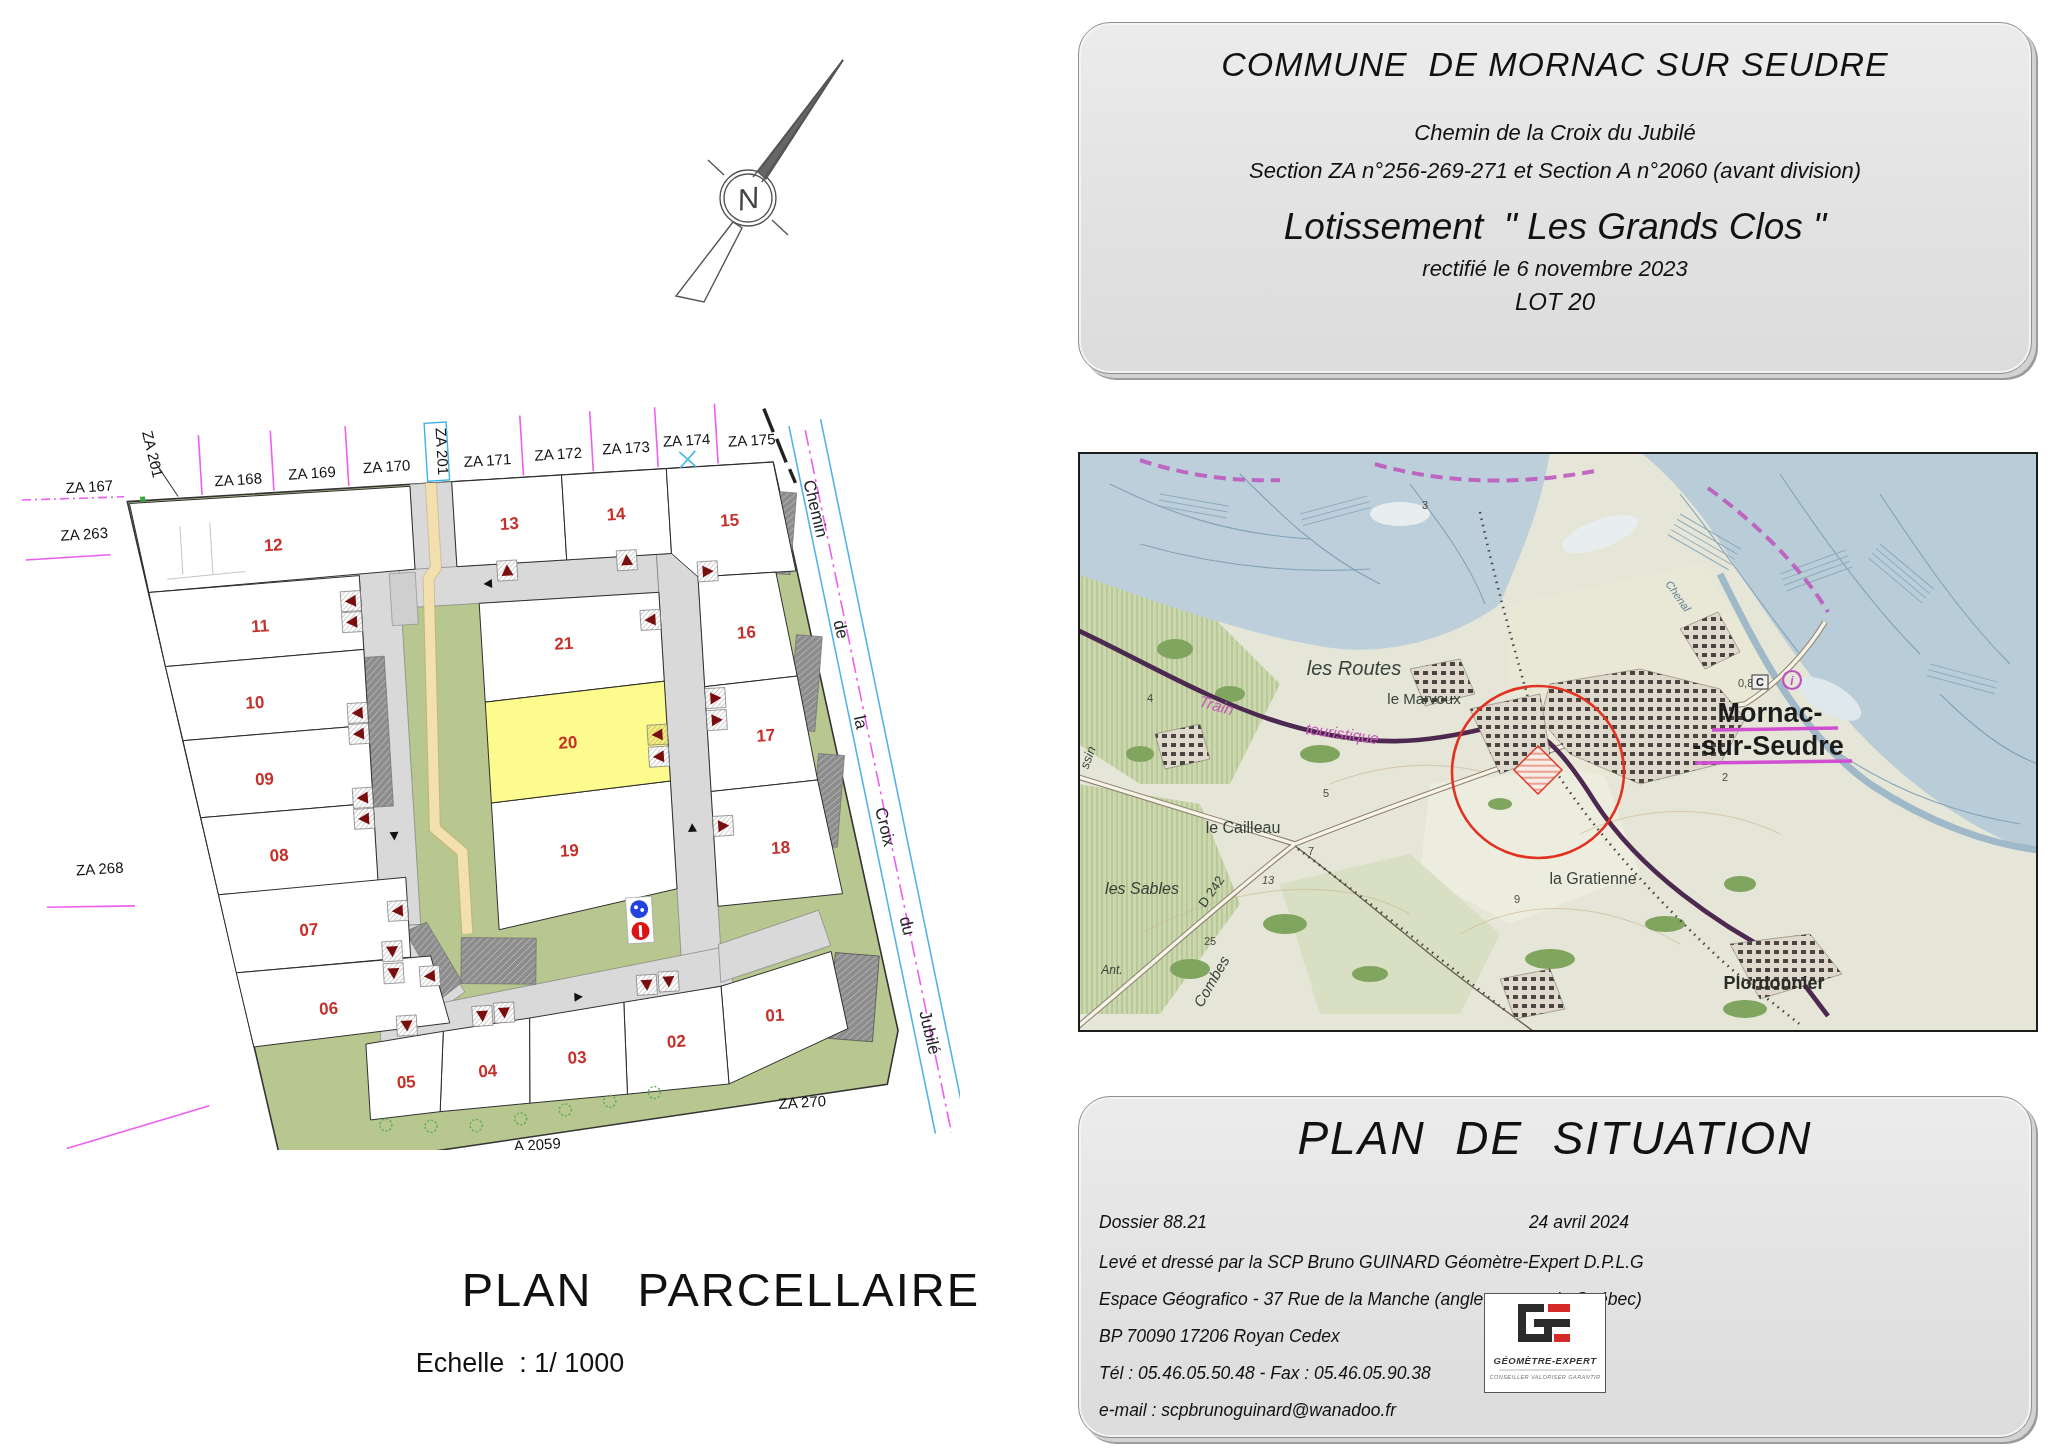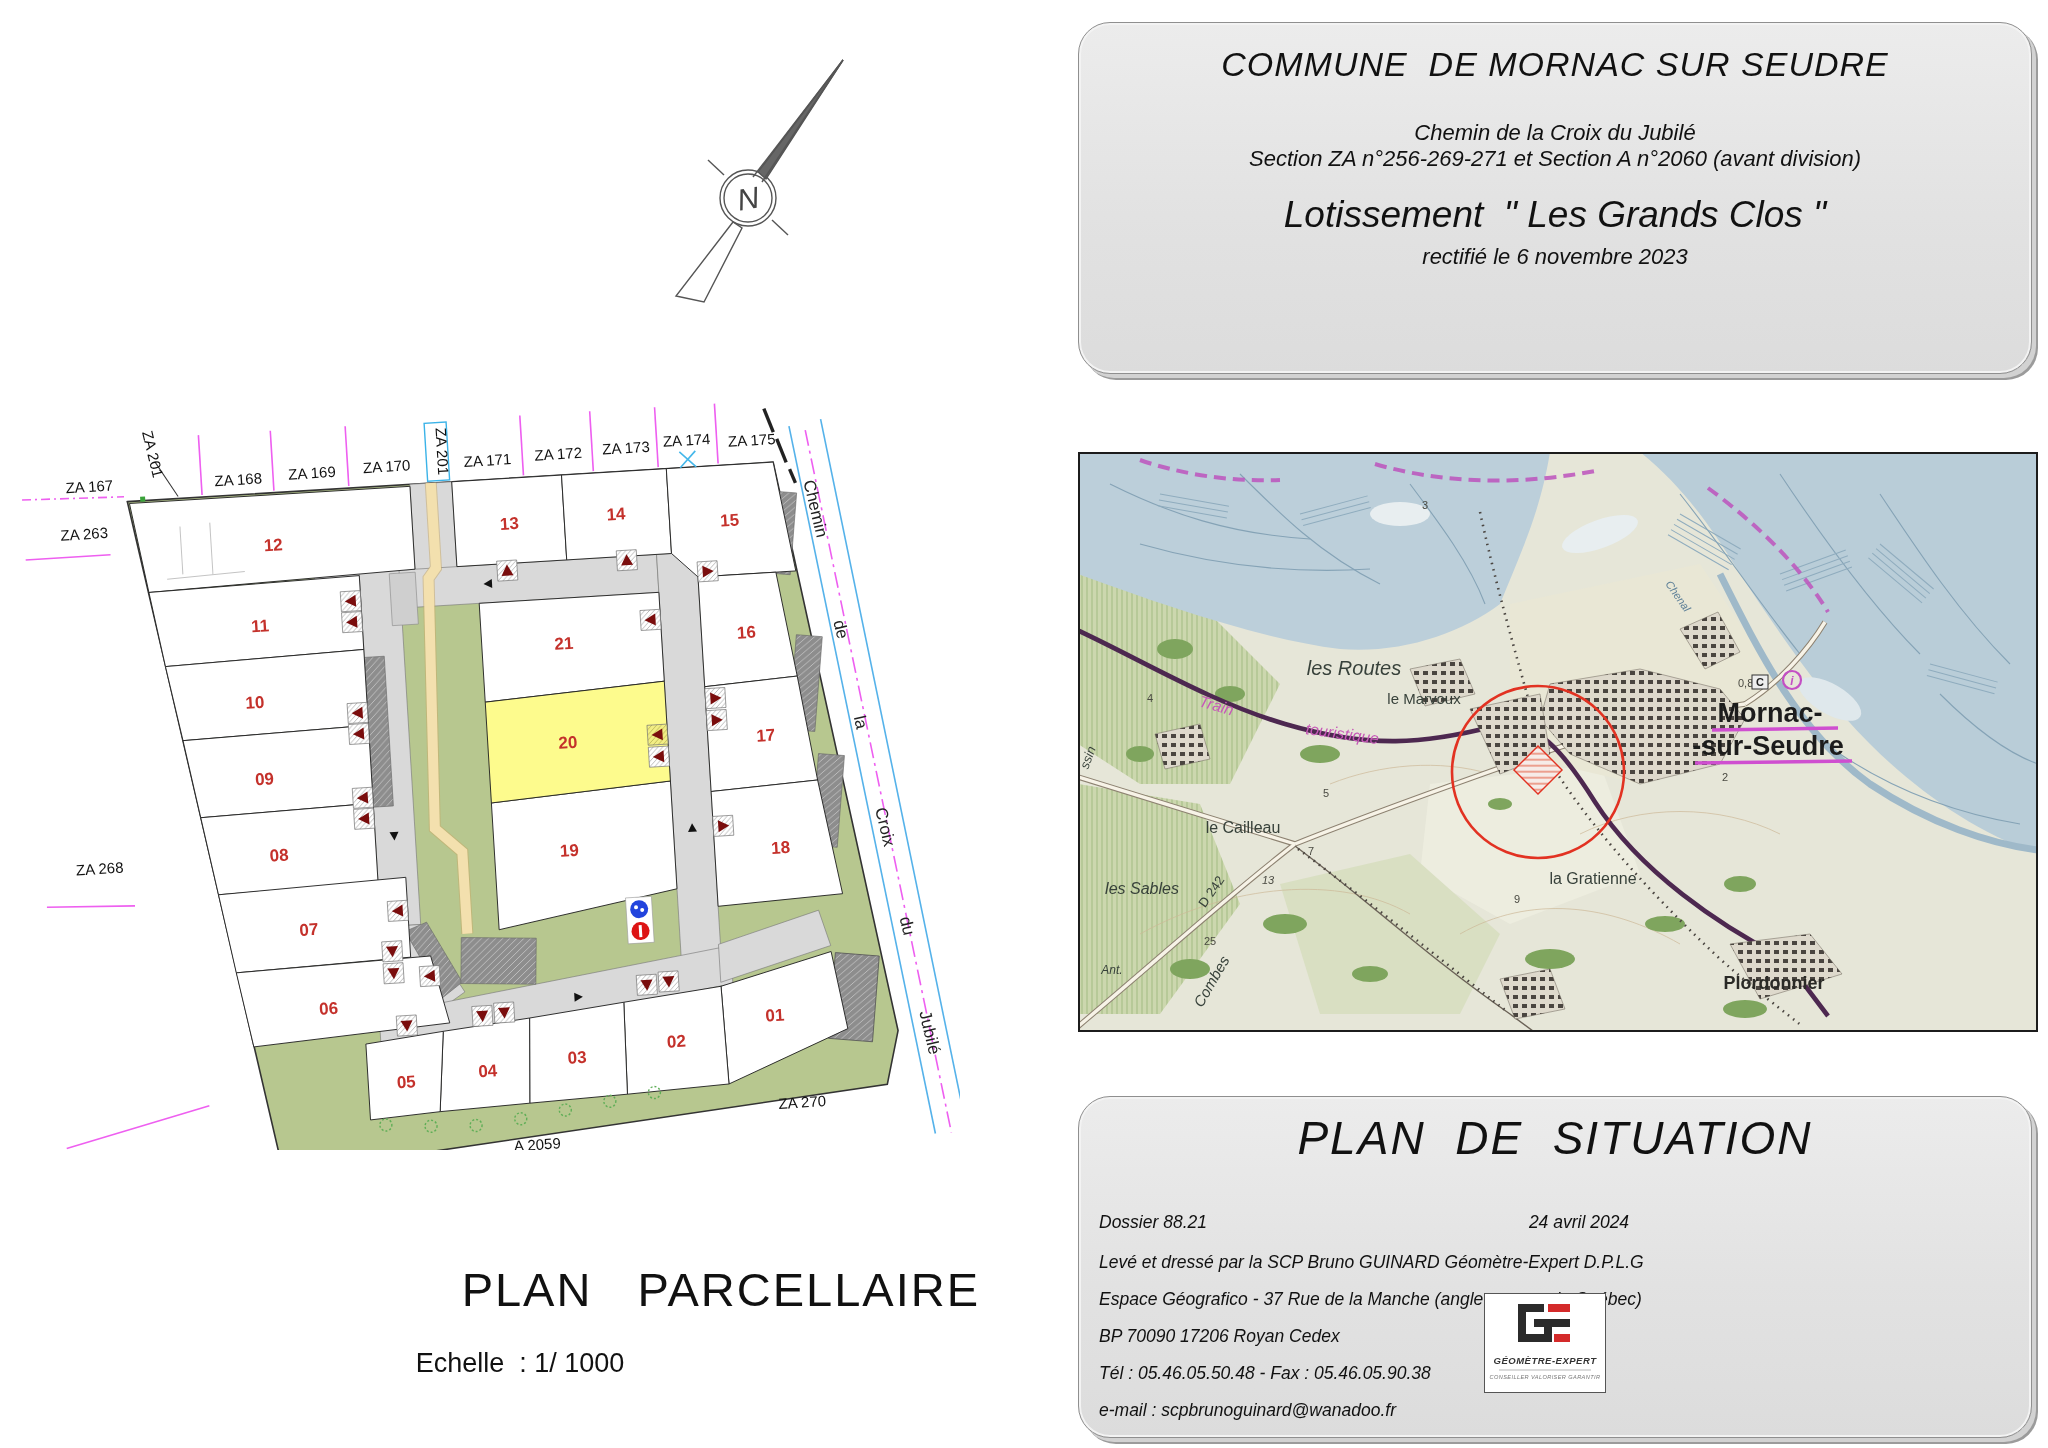--- a/index.html
+++ b/index.html
@@ -340,23 +340,24 @@
       </g>
     </g>
   </svg>
 
   <div class="abs cap1 pre" style="left:60px;top:1262px;width:920px;text-align:right;">PLAN   PARCELLAIRE</div>
   <div class="abs cap2 pre" style="left:60px;top:1348px;width:920px;text-align:center;">Echelle  : 1/ 1000</div>
 
   <div class="abs panel" style="left:1078px;top:22px;width:952px;height:350px;">
     <div class="t1 pre" style="margin-top:22px;">COMMUNE  DE MORNAC SUR SEUDRE</div>
     <div class="t2 pre" style="margin-top:36px;">Chemin de la Croix du Jubilé</div>
-    <div class="t2 pre" style="">Section ZA n°256-269-271 et Section A n°2060 (avant division)</div>
+    <div class="t2 pre" style="margin-top:12px;">Section ZA n°256-269-271 et Section A n°2060 (avant division)</div>
     <div class="t3 pre" style="margin-top:22px;">Lotissement  " Les Grands Clos "</div>
     <div class="t2 pre" style="margin-top:8px;">rectifié le 6 novembre 2023</div>
+    <div class="t4 pre" style="margin-top:6px;">LOT 20</div>
   </div>
 
   <svg class="abs" style="left:1078px;top:452px;border:2px solid #1c1c1c;background:#e6e6d8;" width="956" height="576" viewBox="0 0 956 576">
     <defs>
       <pattern id="town" width="9" height="9" patternUnits="userSpaceOnUse">
         <rect width="9" height="9" fill="#ded9cc"></rect>
         <rect x="1" y="1" width="5" height="4" fill="#4a4540"></rect>
       </pattern>
       <pattern id="vines" width="5" height="5" patternUnits="userSpaceOnUse">
         <rect width="5" height="5" fill="#ccd7ae"></rect>

